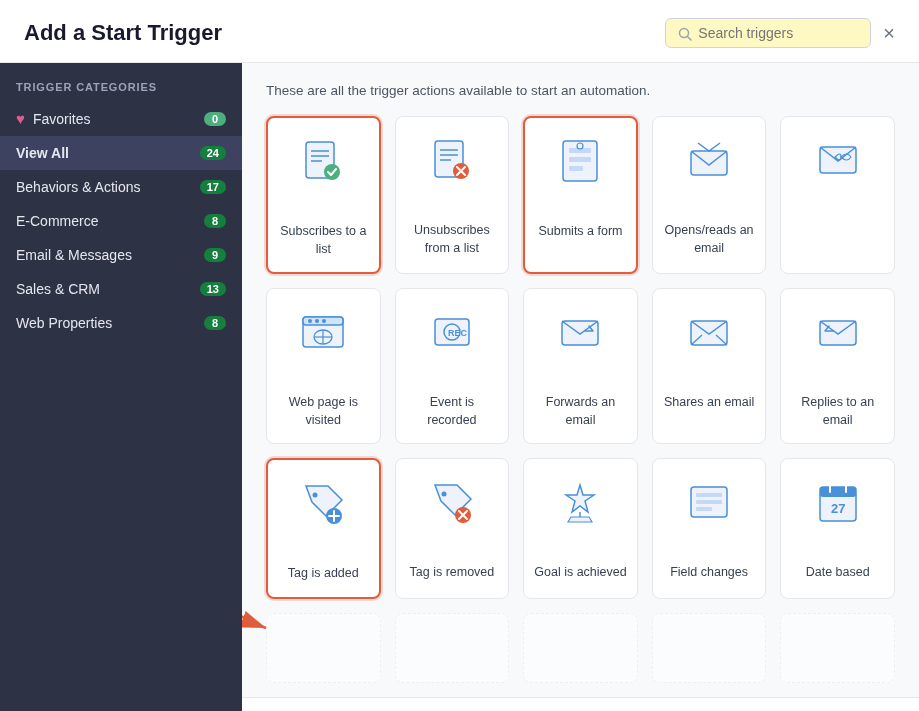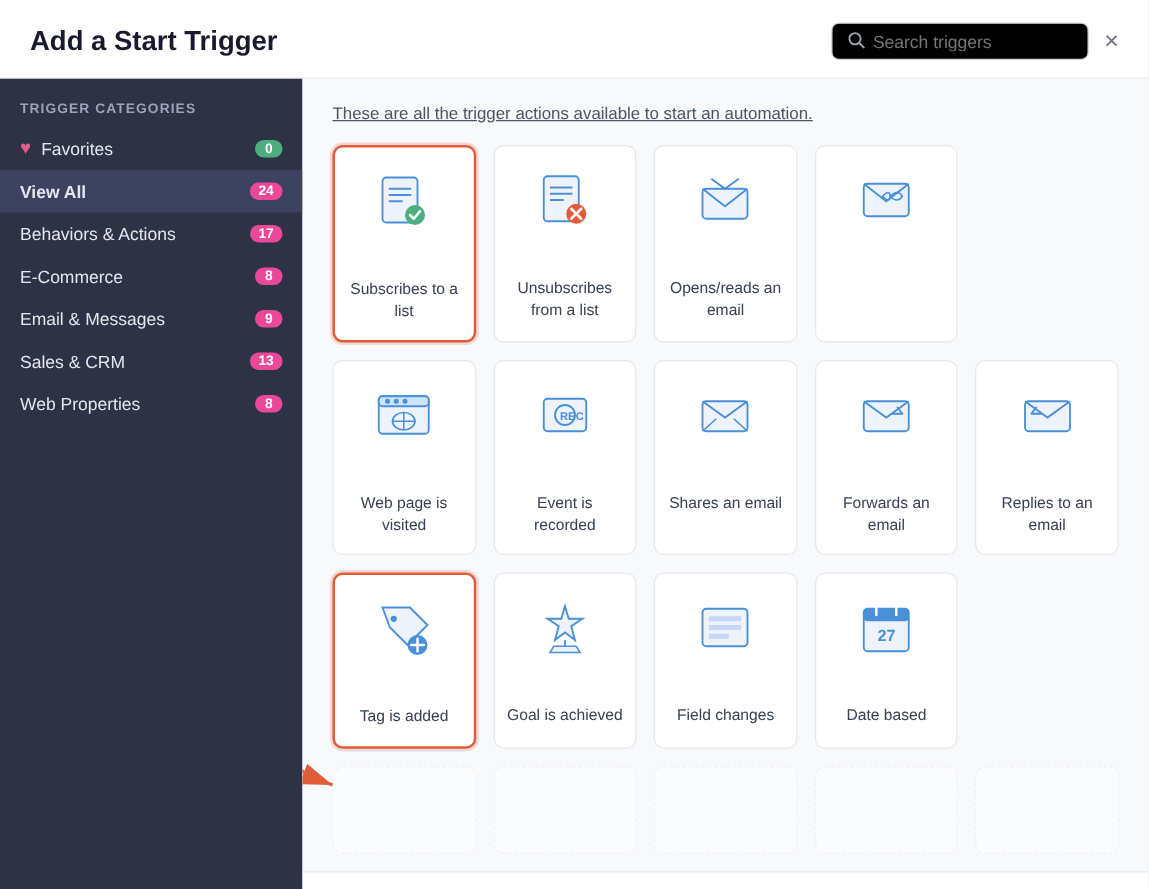--- a/index.html
+++ b/index.html
@@ -33,26 +33,26 @@
       font-weight: 700;
       color: #1a1a2e;
     }
     .modal-header-right {
       display: flex;
       align-items: center;
       gap: 12px;
     }
     .search-box {
       display: flex;
-      align-items: flex-start;
+      align-items: flex-end;
       border: 1px solid #d1d5db;
       border-radius: 6px;
       padding: 6px 12px;
       gap: 6px;
-      background: #000000;
+      background: #fef9c3;
     }
     .search-icon-svg { color: #9ca3af; }
     .search-input {
       border: none;
       outline: none;
       font-size: 14px;
       color: #6b7280;
       width: 160px;
       background: transparent;
     }
@@ -103,33 +103,32 @@
     .sidebar-badge {
       background: #4caf7d;
       color: #fff;
       font-size: 11px;
       font-weight: 700;
       border-radius: 10px;
       padding: 1px 7px;
       min-width: 22px;
       text-align: center;
     }
-    .sidebar-badge.blue { background: #ec4899; }
+    .sidebar-badge.blue { background: #15803d; }
     
     .main-content {
       flex: 1;
       padding: 20px 24px 0 24px;
       overflow-y: auto;
       background: #f8f9fb;
     }
     .main-desc {
       font-size: 13.5px;
       color: #4b5563;
       margin-bottom: 18px;
-      text-decoration: underline;
     }
     .trigger-grid {
       display: grid;
       grid-template-columns: repeat(5, 1fr);
       gap: 14px;
       margin-bottom: 14px;
     }
     .trigger-card {
       background: #fff;
       border: 1.5px solid #e5e7eb;
@@ -333,20 +332,32 @@
                 <line x1="13" y1="20" x2="31" y2="20" stroke="#4a90d9" stroke-width="1.5"></line>
                 <line x1="13" y1="25" x2="24" y2="25" stroke="#4a90d9" stroke-width="1.5"></line>
                 <circle cx="34" cy="36" r="8" fill="#e05c3a"></circle>
                 <line x1="30" y1="32" x2="38" y2="40" stroke="white" stroke-width="2" stroke-linecap="round"></line>
                 <line x1="38" y1="32" x2="30" y2="40" stroke="white" stroke-width="2" stroke-linecap="round"></line>
               </svg>
             </div>
             <span class="trigger-label">Unsubscribes from a list</span>
           </div>
 
+          <div class="trigger-card circled">
+            <div class="trigger-icon">
+              <svg width="50" height="50" viewBox="0 0 50 50" fill="none">
+                <rect x="8" y="5" width="34" height="40" rx="3" fill="#eef2fb" stroke="#4a90d9" stroke-width="1.5"></rect>
+                <rect x="14" y="12" width="22" height="5" rx="1" fill="#c5d8f5"></rect>
+                <rect x="14" y="21" width="22" height="5" rx="1" fill="#c5d8f5"></rect>
+                <rect x="14" y="30" width="14" height="5" rx="1" fill="#c5d8f5"></rect>
+                <circle cx="25" cy="10" r="3" fill="none" stroke="#4a90d9" stroke-width="1.2"></circle>
+              </svg>
+            </div>
+            <span class="trigger-label">Submits a form</span>
+          </div>
 
           <div class="trigger-card">
             <div class="trigger-icon">
               <svg width="50" height="50" viewBox="0 0 50 50" fill="none">
                 <rect x="7" y="16" width="36" height="24" rx="3" fill="#eef2fb" stroke="#4a90d9" stroke-width="1.5"></rect>
                 <polyline points="7,16 25,30 43,16" stroke="#4a90d9" stroke-width="1.5" fill="none"></polyline>
                 <path d="M14 8 L25 16 L36 8" stroke="#4a90d9" stroke-width="1.5" fill="none"></path>
               </svg>
             </div>
             <span class="trigger-label">Opens/reads an email</span>
@@ -391,36 +402,36 @@
               </svg>
             </div>
             <span class="trigger-label">Event is recorded</span>
           </div>
 
           <div class="trigger-card">
             <div class="trigger-icon">
               <svg width="50" height="50" viewBox="0 0 50 50" fill="none">
                 <rect x="7" y="14" width="36" height="24" rx="3" fill="#eef2fb" stroke="#4a90d9" stroke-width="1.5"></rect>
                 <polyline points="7,14 25,27 43,14" stroke="#4a90d9" stroke-width="1.5" fill="none"></polyline>
+                <polyline points="30,24 38,24 34,19" stroke="#4a90d9" stroke-width="1.5" fill="none" stroke-linecap="round" stroke-linejoin="round"></polyline>
+              </svg>
+            </div>
+            <span class="trigger-label">Forwards an email</span>
+          </div>
+
+          <div class="trigger-card">
+            <div class="trigger-icon">
+              <svg width="50" height="50" viewBox="0 0 50 50" fill="none">
+                <rect x="7" y="14" width="36" height="24" rx="3" fill="#eef2fb" stroke="#4a90d9" stroke-width="1.5"></rect>
+                <polyline points="7,14 25,27 43,14" stroke="#4a90d9" stroke-width="1.5" fill="none"></polyline>
                 <line x1="7" y1="38" x2="18" y2="28" stroke="#4a90d9" stroke-width="1.3"></line>
                 <line x1="43" y1="38" x2="32" y2="28" stroke="#4a90d9" stroke-width="1.3"></line>
               </svg>
             </div>
             <span class="trigger-label">Shares an email</span>
-          </div>
-
-          <div class="trigger-card">
-            <div class="trigger-icon">
-              <svg width="50" height="50" viewBox="0 0 50 50" fill="none">
-                <rect x="7" y="14" width="36" height="24" rx="3" fill="#eef2fb" stroke="#4a90d9" stroke-width="1.5"></rect>
-                <polyline points="7,14 25,27 43,14" stroke="#4a90d9" stroke-width="1.5" fill="none"></polyline>
-                <polyline points="30,24 38,24 34,19" stroke="#4a90d9" stroke-width="1.5" fill="none" stroke-linecap="round" stroke-linejoin="round"></polyline>
-              </svg>
-            </div>
-            <span class="trigger-label">Forwards an email</span>
           </div>
 
           <div class="trigger-card">
             <div class="trigger-icon">
               <svg width="50" height="50" viewBox="0 0 50 50" fill="none">
                 <rect x="7" y="14" width="36" height="24" rx="3" fill="#eef2fb" stroke="#4a90d9" stroke-width="1.5"></rect>
                 <polyline points="7,14 25,27 43,14" stroke="#4a90d9" stroke-width="1.5" fill="none"></polyline>
                 <polyline points="20,24 12,24 16,19" stroke="#4a90d9" stroke-width="1.5" fill="none" stroke-linecap="round" stroke-linejoin="round"></polyline>
               </svg>
             </div>
@@ -445,20 +456,32 @@
                 <path d="M8 8 L30 8 L44 22 L28 38 L14 24 Z" fill="#eef2fb" stroke="#4a90d9" stroke-width="1.5"></path>
                 <circle cx="17" cy="17" r="2.5" fill="#4a90d9"></circle>
                 <circle cx="36" cy="38" r="8" fill="#4a90d9"></circle>
                 <line x1="36" y1="33" x2="36" y2="43" stroke="white" stroke-width="2" stroke-linecap="round"></line>
                 <line x1="31" y1="38" x2="41" y2="38" stroke="white" stroke-width="2" stroke-linecap="round"></line>
               </svg>
             </div>
             <span class="trigger-label">Tag is added</span>
           </div>
 
+          <div class="trigger-card">
+            <div class="trigger-icon">
+              <svg width="50" height="50" viewBox="0 0 50 50" fill="none">
+                <path d="M8 8 L30 8 L44 22 L28 38 L14 24 Z" fill="#eef2fb" stroke="#4a90d9" stroke-width="1.5"></path>
+                <circle cx="17" cy="17" r="2.5" fill="#4a90d9"></circle>
+                <circle cx="36" cy="38" r="8" fill="#e05c3a"></circle>
+                <line x1="32" y1="34" x2="40" y2="42" stroke="white" stroke-width="2" stroke-linecap="round"></line>
+                <line x1="40" y1="34" x2="32" y2="42" stroke="white" stroke-width="2" stroke-linecap="round"></line>
+              </svg>
+            </div>
+            <span class="trigger-label">Tag is removed</span>
+          </div>
 
           <div class="trigger-card">
             <div class="trigger-icon">
               <svg width="50" height="50" viewBox="0 0 50 50" fill="none">
                 <path d="M25 8 L28 18 L39 18 L30 24 L33 35 L25 29 L17 35 L20 24 L11 18 L22 18 Z" fill="#eef2fb" stroke="#4a90d9" stroke-width="1.5"></path>
                 <path d="M16 40 L34 40 L37 45 L13 45 Z" fill="#eef2fb" stroke="#4a90d9" stroke-width="1.2"></path>
                 <line x1="25" y1="35" x2="25" y2="40" stroke="#4a90d9" stroke-width="1.5"></line>
               </svg>
             </div>
             <span class="trigger-label">Goal is achieved</span>

